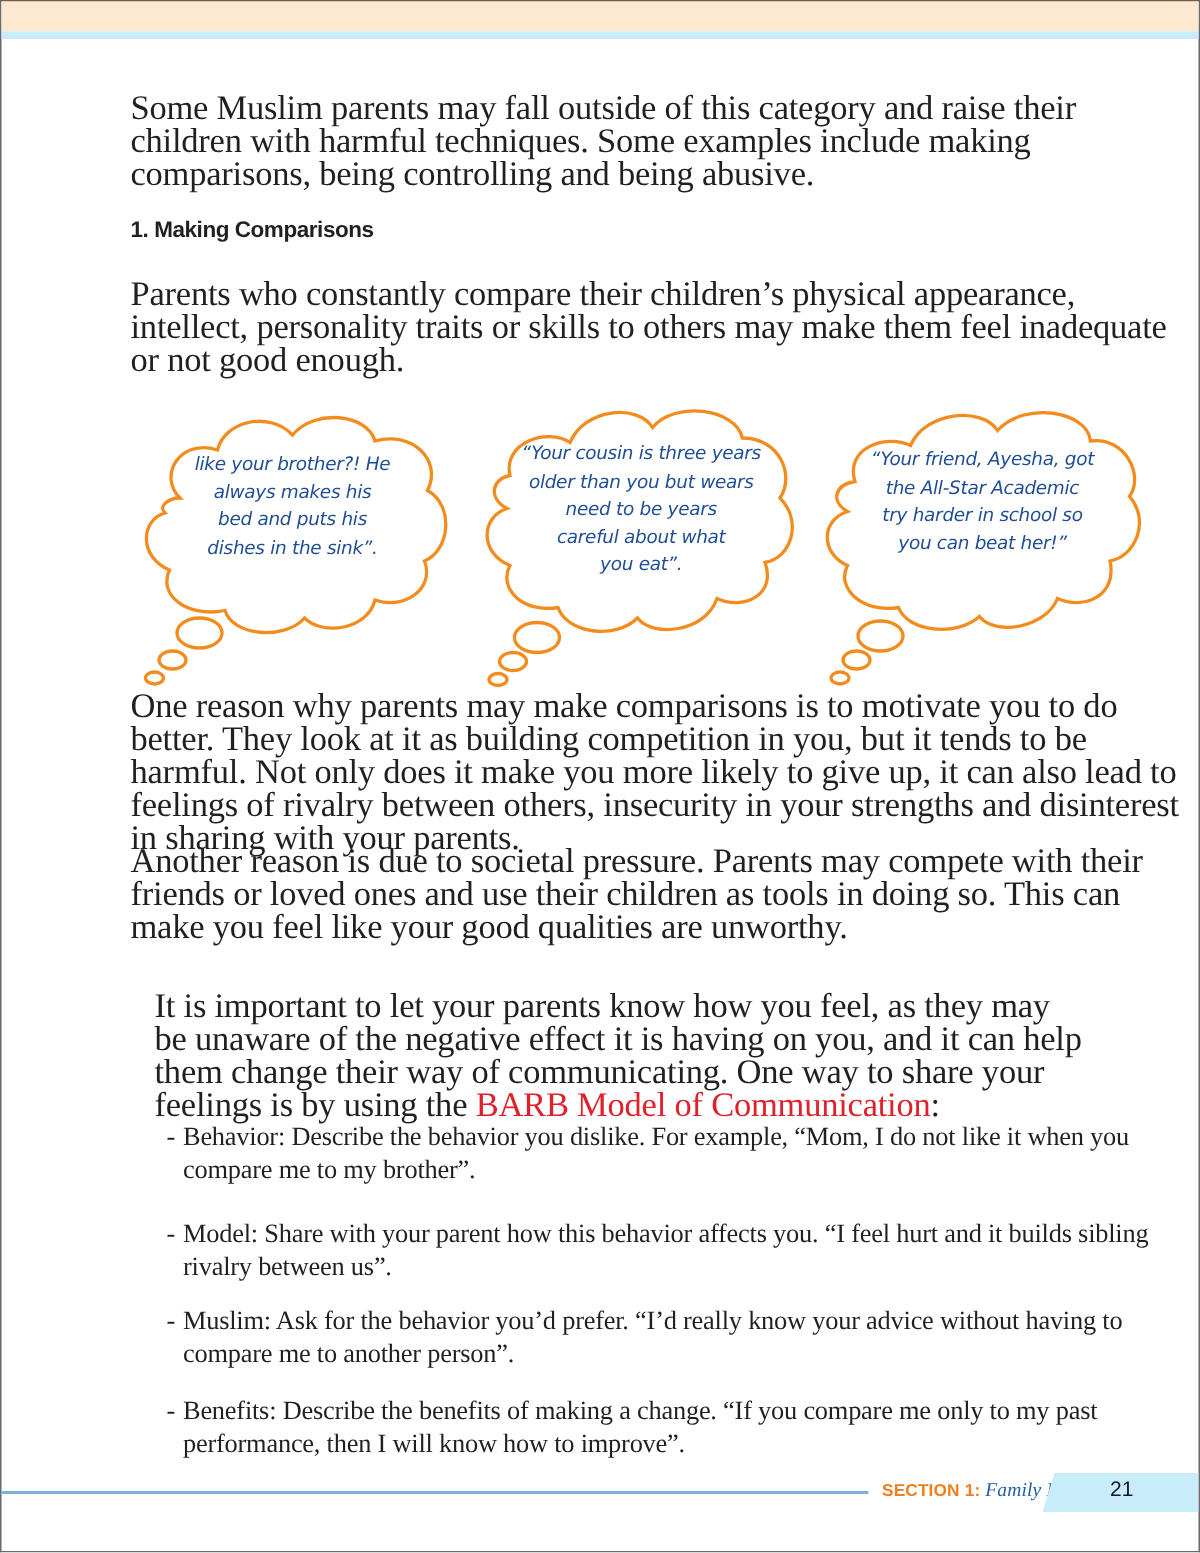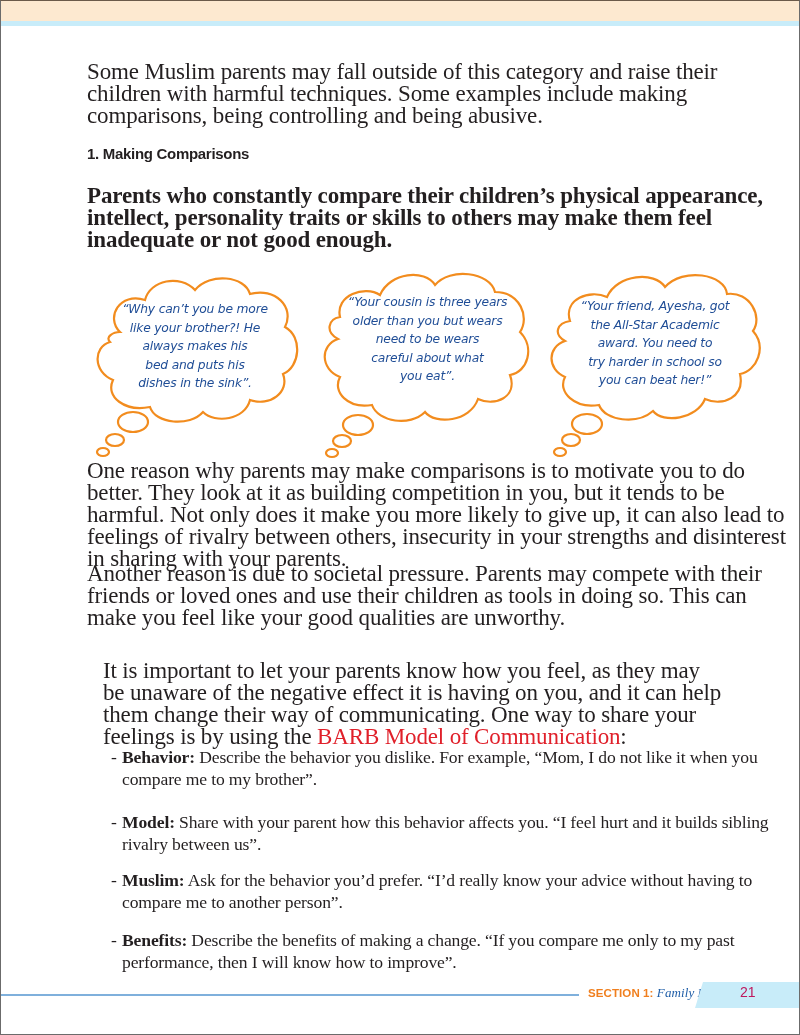--- a/index.html
+++ b/index.html
@@ -34,99 +34,97 @@
     position:absolute; text-align:center;
     font-family:"DejaVu Sans", sans-serif; font-style:italic;
     font-size:12.3px; line-height:18.5px; color:#1f4d96;
     letter-spacing:-0.2px;
   }
 
   .list { position:absolute; left:111px; width:680px; }
   .list-item { position:absolute; left:0; width:680px; font-size:17.6px; line-height:22px; letter-spacing:-0.15px; }
   .list-item .dash { position:absolute; left:0; }
   .list-item .content { display:block; padding-left:11px; text-indent:0; }
-  .list-item b { font-weight:bold; }
+  .list-item b { font-weight:normal; }
 
   .footer-line { position:absolute; left:1px; top:994px; width:578px; height:2px; background:#7fb0dc; }
   .footer-section {
     position:absolute; left:588px; top:985px;
     font-family:"Liberation Sans", sans-serif; font-size:11.5px; font-weight:bold; color:#f07f1e;
     letter-spacing:0.1px;
   }
   .footer-section .section-sub { font-family:"Liberation Serif", serif; font-style:italic; font-weight:normal; color:#1f5ea8; font-size:13px; }
   .footer-tab { position:absolute; left:695px; top:982px; width:104px; height:26px; }
   .footer-page {
     position:absolute; left:740px; top:984px;
-    font-family:"Liberation Sans", sans-serif; font-size:14px; color:#be185d;
+    font-family:"Liberation Sans", sans-serif; font-size:14px; color:#0f172a;
   }
 </style>
 </head>
 <body>
 
 <div class="frame"></div>
 <div class="top-band"></div>
 <div class="top-stripe"></div>
 
 <p class="body-text" style="top:61px;margin:0;">Some Muslim parents may fall outside of this category and raise their children with harmful techniques. Some examples include making comparisons, being controlling and being abusive.</p>
 
 <div class="heading">1. Making Comparisons</div>
 
-<p class="body-text" style="top:185px;margin:0;font-weight:bold;">Parents who constantly compare their children’s physical appearance, intellect, personality traits or skills to others may make them feel inadequate or not good enough.</p>
+<p class="body-text" style="top:185px;margin:0;">Parents who constantly compare their children’s physical appearance, intellect, personality traits or skills to others may make them feel inadequate or not good enough.</p>
 
 <div class="bubbles">
 
   <div class="bubble" style="left:0;top:0;width:220px;height:200px;">
     <svg width="220" height="200" viewBox="0 0 220 200">
       <g fill="#fff" stroke="#f28c1e" stroke-width="2.2">
         <path d="M35,70 C20,55 35,30 60,38 C65,18 95,12 110,28 C125,10 160,14 165,32 C190,25 210,45 200,65 C218,75 215,105 198,112 C205,130 185,145 165,138 C160,158 130,162 118,150 C105,165 70,162 65,145 C40,150 20,135 28,118 C8,110 8,85 25,80 C20,75 28,70 35,70 Z"></path>
         <ellipse cx="48" cy="160" rx="15" ry="10"></ellipse>
         <ellipse cx="30" cy="178" rx="9" ry="6"></ellipse>
         <ellipse cx="18" cy="190" rx="6" ry="4"></ellipse>
       </g>
     </svg>
     <div class="bubble-text" style="left:20px;top:38px;width:180px;">
-      <div>“Why can’t you be more</div>
       <div>like your brother?! He</div>
       <div>always makes his</div>
       <div>bed and puts his</div>
       <div>dishes in the sink”.</div>
     </div>
   </div>
 
   <div class="bubble" style="left:225px;top:-5px;width:225px;height:205px;">
     <svg width="225" height="205" viewBox="0 0 225 205">
       <g fill="#fff" stroke="#f28c1e" stroke-width="2.2">
         <path d="M30,60 C25,38 55,28 70,38 C80,15 115,12 125,28 C140,10 180,15 185,35 C210,35 220,60 210,75 C225,90 218,115 200,118 C208,140 185,150 168,142 C160,165 125,168 115,155 C100,170 68,165 62,148 C38,152 22,135 30,120 C10,112 10,88 28,82 C15,75 18,62 30,60 Z"></path>
         <ellipse cx="48" cy="168" rx="15" ry="10"></ellipse>
         <ellipse cx="32" cy="184" rx="9" ry="6"></ellipse>
         <ellipse cx="22" cy="196" rx="6" ry="4"></ellipse>
       </g>
     </svg>
     <div class="bubble-text" style="left:25px;top:36px;width:185px;">
       <div>“Your cousin is three years</div>
       <div>older than you but wears</div>
-      <div>need to be wears</div>
+      <div>need to be years</div>
       <div>careful about what</div>
       <div>you eat”.</div>
     </div>
   </div>
 
   <div class="bubble" style="left:450px;top:-3px;width:230px;height:203px;">
     <svg width="230" height="203" viewBox="0 0 230 203">
       <g fill="#fff" stroke="#f28c1e" stroke-width="2.2">
         <path d="M35,62 C28,40 55,30 72,38 C82,15 120,12 130,28 C148,8 190,15 192,35 C215,32 228,58 218,72 C232,88 222,112 205,115 C210,138 188,148 170,140 C162,160 128,165 118,152 C102,166 70,162 64,146 C40,150 22,133 30,118 C12,110 12,88 30,82 C18,75 22,64 35,62 Z"></path>
         <ellipse cx="52" cy="165" rx="15" ry="10"></ellipse>
         <ellipse cx="36" cy="181" rx="9" ry="6"></ellipse>
         <ellipse cx="25" cy="193" rx="6" ry="4"></ellipse>
       </g>
     </svg>
     <div class="bubble-text" style="left:25px;top:38px;width:190px;">
       <div>“Your friend, Ayesha, got</div>
       <div>the All-Star Academic</div>
-      <div>award. You need to</div>
       <div>try harder in school so</div>
       <div>you can beat her!”</div>
     </div>
   </div>
 </div>
 
 <p class="body-text" style="top:460px;margin:0;">One reason why parents may make comparisons is to motivate you to do better. They look at it as building competition in you, but it tends to be harmful. Not only does it make you more likely to give up, it can also lead to feelings of rivalry between others, insecurity in your strengths and disinterest in sharing with your parents.</p>
 
 <p class="body-text" style="top:563px;margin:0;">Another reason is due to societal pressure. Parents may compete with their friends or loved ones and use their children as tools in doing so. This can make you feel like your good qualities are unworthy.</p>
 

